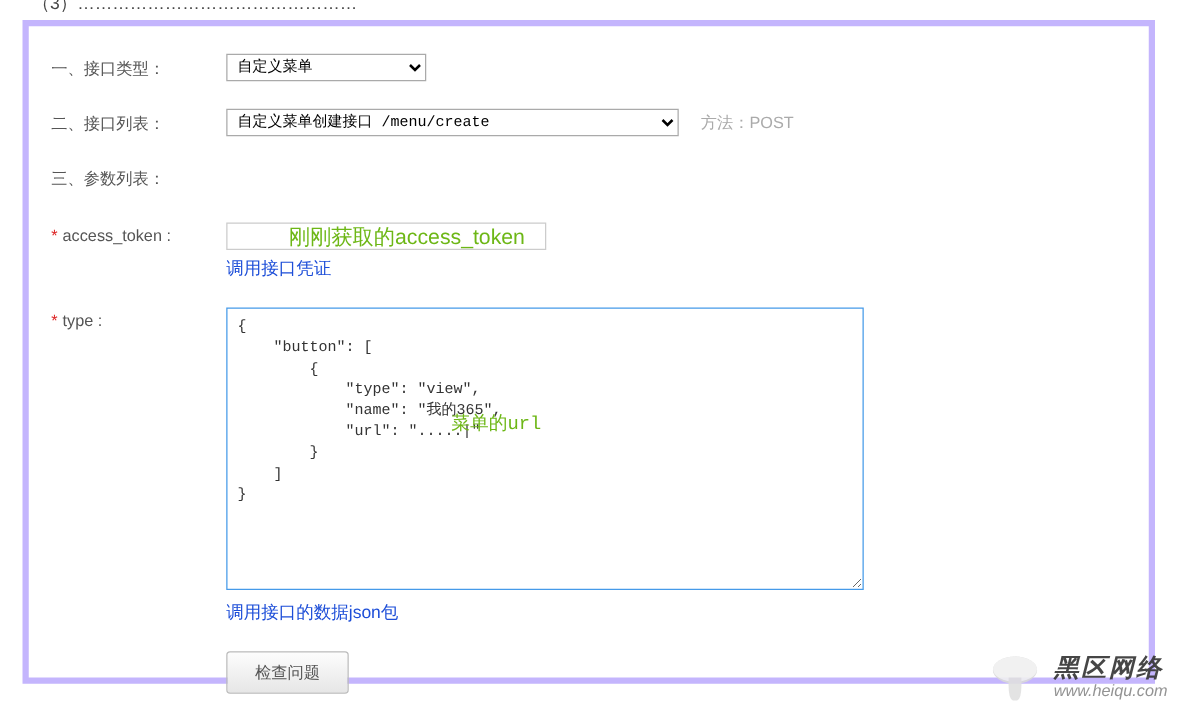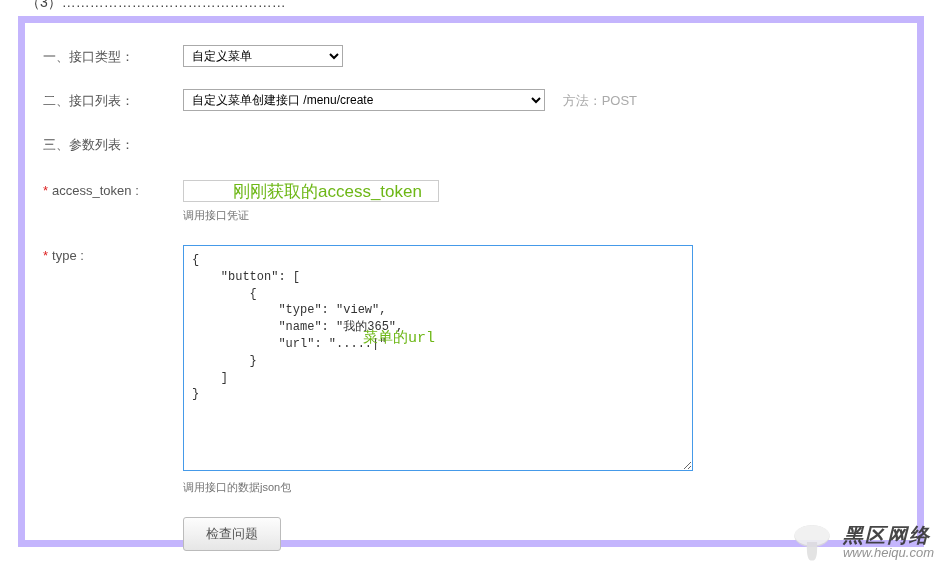--- a/index.html
+++ b/index.html
@@ -19,41 +19,41 @@
       left: 26px;
       font-size: 14px;
       color: #444;
     }
     .panel {
       position: absolute;
       top: 16px;
       left: 18px;
       right: 18px;
       bottom: 20px;
-      border: 7px solid #c4b5fd;
+      border: 5px solid #c4b5fd;
       padding: 22px 18px 18px 18px;
     }
     .form-row {
       display: flex;
       align-items: flex-start;
       margin-bottom: 22px;
     }
     .label-col {
       width: 140px;
       text-align: left;
       padding-top: 3px;
       color: #555;
     }
     .label-col .req { color: #d22; margin-right: 4px; }
     .field-col {
       flex: 1;
       position: relative;
     }
     select {
-      font-family: Liberation Sans, sans-serif;
+      font-family: Liberation Mono, monospace;
       font-size: 12px;
       padding: 2px 4px;
       border: 1px solid #aaa;
       background: #fff;
       height: 22px;
     }
     .select-type { width: 160px; }
     .select-api { width: 362px; }
     .method-label {
       display: inline-block;
@@ -64,22 +64,22 @@
     }
     input[type="text"] {
       width: 256px;
       height: 22px;
       border: 1px solid #ccc;
       padding: 2px 6px;
       font-family: inherit;
       font-size: 12px;
     }
     .hint {
-      font-size: 11px;
-      color: #737373;
+      font-size: 14px;
+      color: #1d4ed8;
       margin-top: 6px;
     }
     textarea {
       width: 510px;
       height: 226px;
       border: 1px solid #459ae9;
       outline: none;
       resize: both;
       padding: 6px 8px;
       font-family: "NSimSun","SimSun","Courier New", monospace;

